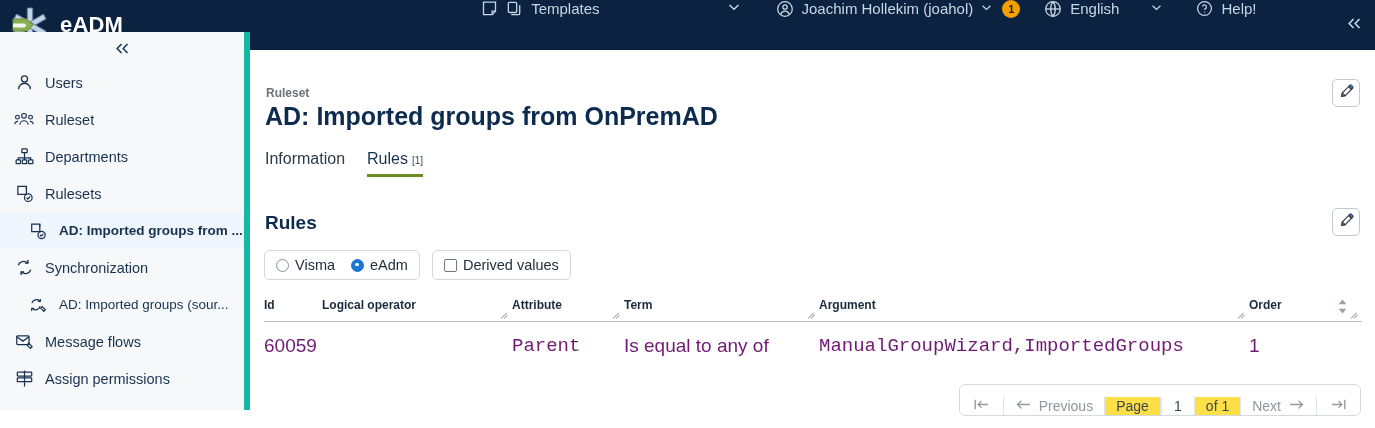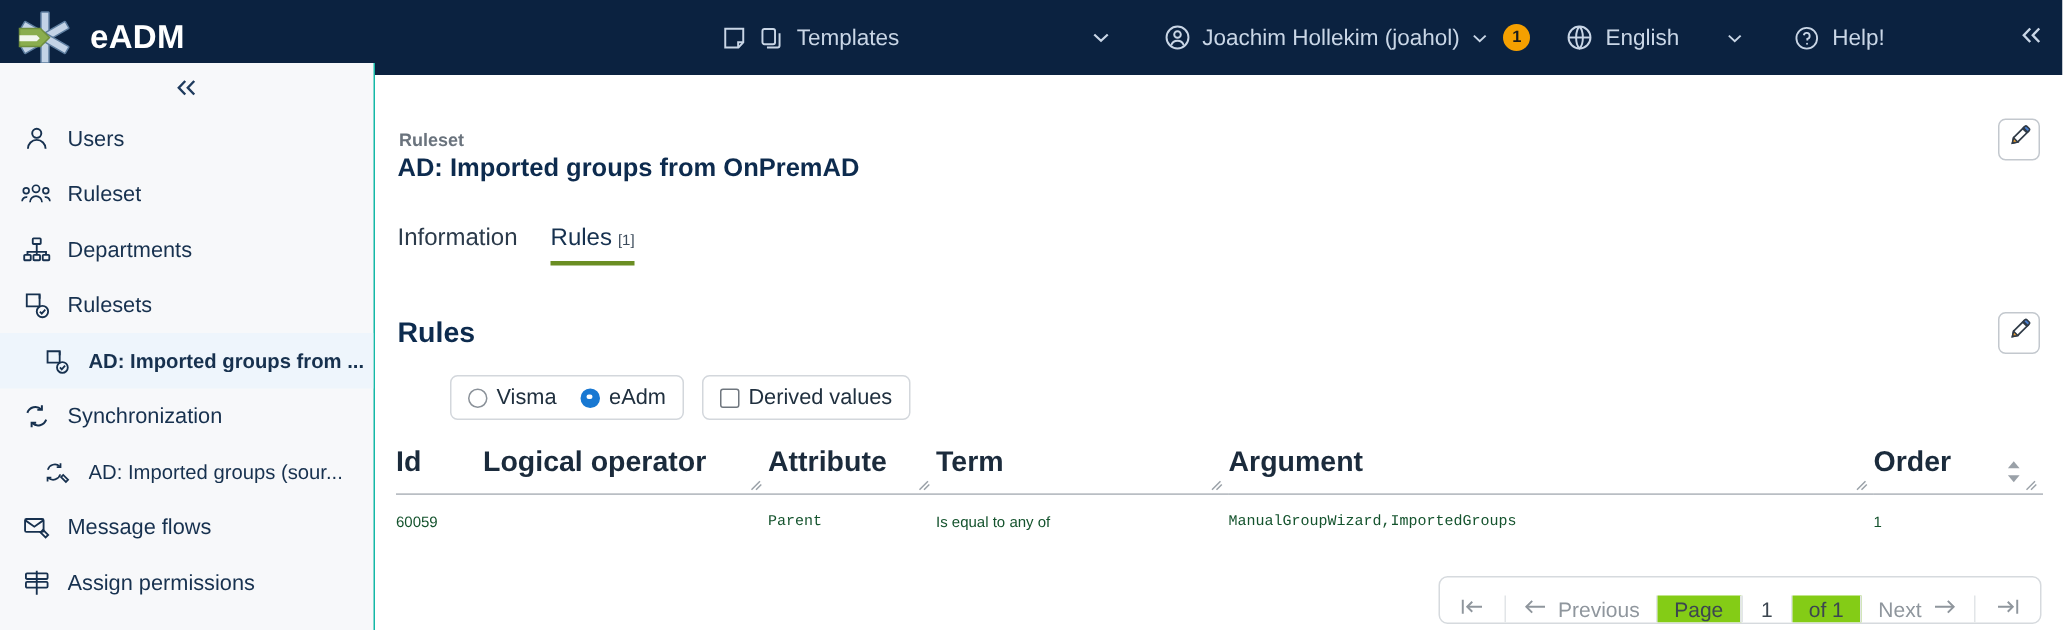--- a/index.html
+++ b/index.html
@@ -21,42 +21,42 @@
     color: #dbe4ef;
   }
   .brand { display: flex; align-items: center; gap: 10px; padding-left: 10px; }
   .brand-logo { width: 40px; height: 40px; display: block; }
   .brand-name {
     font-size: 22px; font-weight: bold; color: #ffffff;
     letter-spacing: 0.2px;
   }
   .topbar-spacer { flex: 0 0 auto; }
   .tb-group {
-    display: flex; align-items: center; gap: 8px;
+    display: flex; align-items: flex-start; gap: 8px;
     color: #c9d6e6; font-size: 15px;
-    height: 50px; padding: 12px 6px;
+    height: 50px; padding: 0 6px;
     cursor: pointer; white-space: nowrap;
   }
   .tb-icon { display: inline-flex; align-items: center; justify-content: center; }
   .chev-sm { color: #c9d6e6; font-size: 12px; }
   .badge-count {
     display: inline-flex; align-items: center; justify-content: center;
     width: 18px; height: 18px; border-radius: 50%;
     background: #f5a000; color: #1b1b1b;
     font-size: 11px; font-weight: bold;
     margin-left: 2px;
   }
   .collapse-all { padding-right: 12px; font-size: 17px; color: #c9d6e6; cursor: pointer; }
 
   
   .sidebar {
-    position: absolute; top: 42px; left: 0;
+    position: absolute; top: 32px; left: 0;
     width: 250px; height: 378px;
     background: #f7f8fa;
-    border-right: 1px solid #14b8a6;
+    border-right: 6px solid #14b8a6;
     overflow: hidden;
   }
   .sb-collapse {
     height: 32px; display: flex; align-items: center; justify-content: center;
     color: #1f3b5e; font-size: 16px; cursor: pointer;
   }
   .sb-item {
     display: flex; align-items: center; gap: 11px;
     height: 37px; padding-left: 14px;
     color: #17314f; font-size: 14.5px;
@@ -73,21 +73,21 @@
     width: 1124px; height: 378px;
     background: #ffffff;
     overflow: hidden;
   }
   .crumb {
     position: absolute; left: 15px; top: 36px;
     font-size: 12px; color: #6a737d; font-weight: bold;
   }
   .page-title {
     position: absolute; left: 14px; top: 52px;
-    font-size: 17px; font-weight: bold; color: #0d2b4e;
+    font-size: 25px; font-weight: bold; color: #0d2b4e;
   }
   .tabs {
     position: absolute; left: 14px; top: 100px;
     display: flex; align-items: center; gap: 22px;
   }
   .tab {
     font-size: 16px; color: #2b3a4a; cursor: pointer;
     padding-bottom: 6px; border-bottom: 3px solid transparent;
     display: flex; align-items: baseline; gap: 4px;
   }
@@ -103,21 +103,21 @@
   .edit-top { position: absolute; right: 15px; top: 29px; }
 
   .section-title {
     position: absolute; left: 14px; top: 162px;
     font-size: 19px; font-weight: bold; color: #0d2b4e;
   }
   .edit-rules { position: absolute; right: 15px; top: 158px; }
 
   .filter-row {
     position: absolute; left: 13px; top: 200px;
-    display: flex; align-items: center; gap: 12px; margin-left: 36px;
+    display: flex; align-items: center; gap: 12px;
   }
   .filter-box {
     border: 1px solid #d3d7dc; border-radius: 5px;
     background: #ffffff;
     height: 30px; display: flex; align-items: center;
     padding: 0 11px; gap: 16px;
   }
   .ctl { display: flex; align-items: center; gap: 6px; font-size: 14.5px; color: #20303f; cursor: pointer; }
   .radio-o { width: 13px; height: 13px; border-radius: 50%; border: 1.6px solid #8a9199; background:#fff; flex:0 0 13px; }
   .radio-on {
@@ -128,27 +128,27 @@
   .radio-on::after {
     content: ""; position: absolute; left: 3px; top: 3px;
     width: 3.8px; height: 3.8px; border-radius: 50%; background: #fff;
   }
   .chk-o { width: 13px; height: 13px; border: 1.6px solid #6f767e; border-radius: 2px; background:#fff; flex:0 0 13px; }
 
   
   .table-wrap { position: absolute; left: 13px; top: 248px; width: 1098px; }
   table.rules { border-collapse: collapse; width: 1098px; table-layout: fixed; }
   table.rules th {
-    text-align: left; font-size: 19px; font-weight: bold;
+    text-align: left; font-size: 12px; font-weight: bold;
     color: #1b2b3c; padding: 0 0 9px 0;
     border-bottom: 1px solid #b9bec4;
     position: relative; vertical-align: bottom; margin-top: 28px;
   }
   table.rules td {
-    font-size: 10px; color: #14532d;
+    font-size: 19px; color: #701a75;
     padding: 13px 0 12px 0;
     vertical-align: top;
   }
   td.mono, .mono { font-family: "Liberation Mono", "DejaVu Sans Mono", monospace; font-size: 13px; }
   .res-handle {
     position: absolute; right: 2px; bottom: 1px;
     width: 9px; height: 9px; cursor: col-resize;
   }
   .res-handle::before, .res-handle::after {
     content: ""; position: absolute; background: #9aa1a8;
@@ -170,21 +170,21 @@
     border: 1px solid #d6dade; border-radius: 6px;
     overflow: hidden; background: #ffffff;
     font-size: 14px;
   }
   .pg {
     display: flex; align-items: center; justify-content: center;
     padding: 0 11px; border-right: 1px solid #e2e5e8;
     color: #8f969d; cursor: pointer; gap: 7px; white-space: nowrap; margin-top: 12px;
   }
   .pg:last-child { border-right: none; }
-  .pg.grey { background: #84cc16; color: #3c4650; }
+  .pg.grey { background: #fde047; color: #3c4650; }
   .pg.num {
     background: #ffffff; color: #3c4650; min-width: 34px;
     border-left: 1px solid #e2e5e8;
   }
   .pg.arrowbox { padding: 0 13px; color: #8f969d; }
 </style>
 </head>
 <body>
 
 <div id="app">

